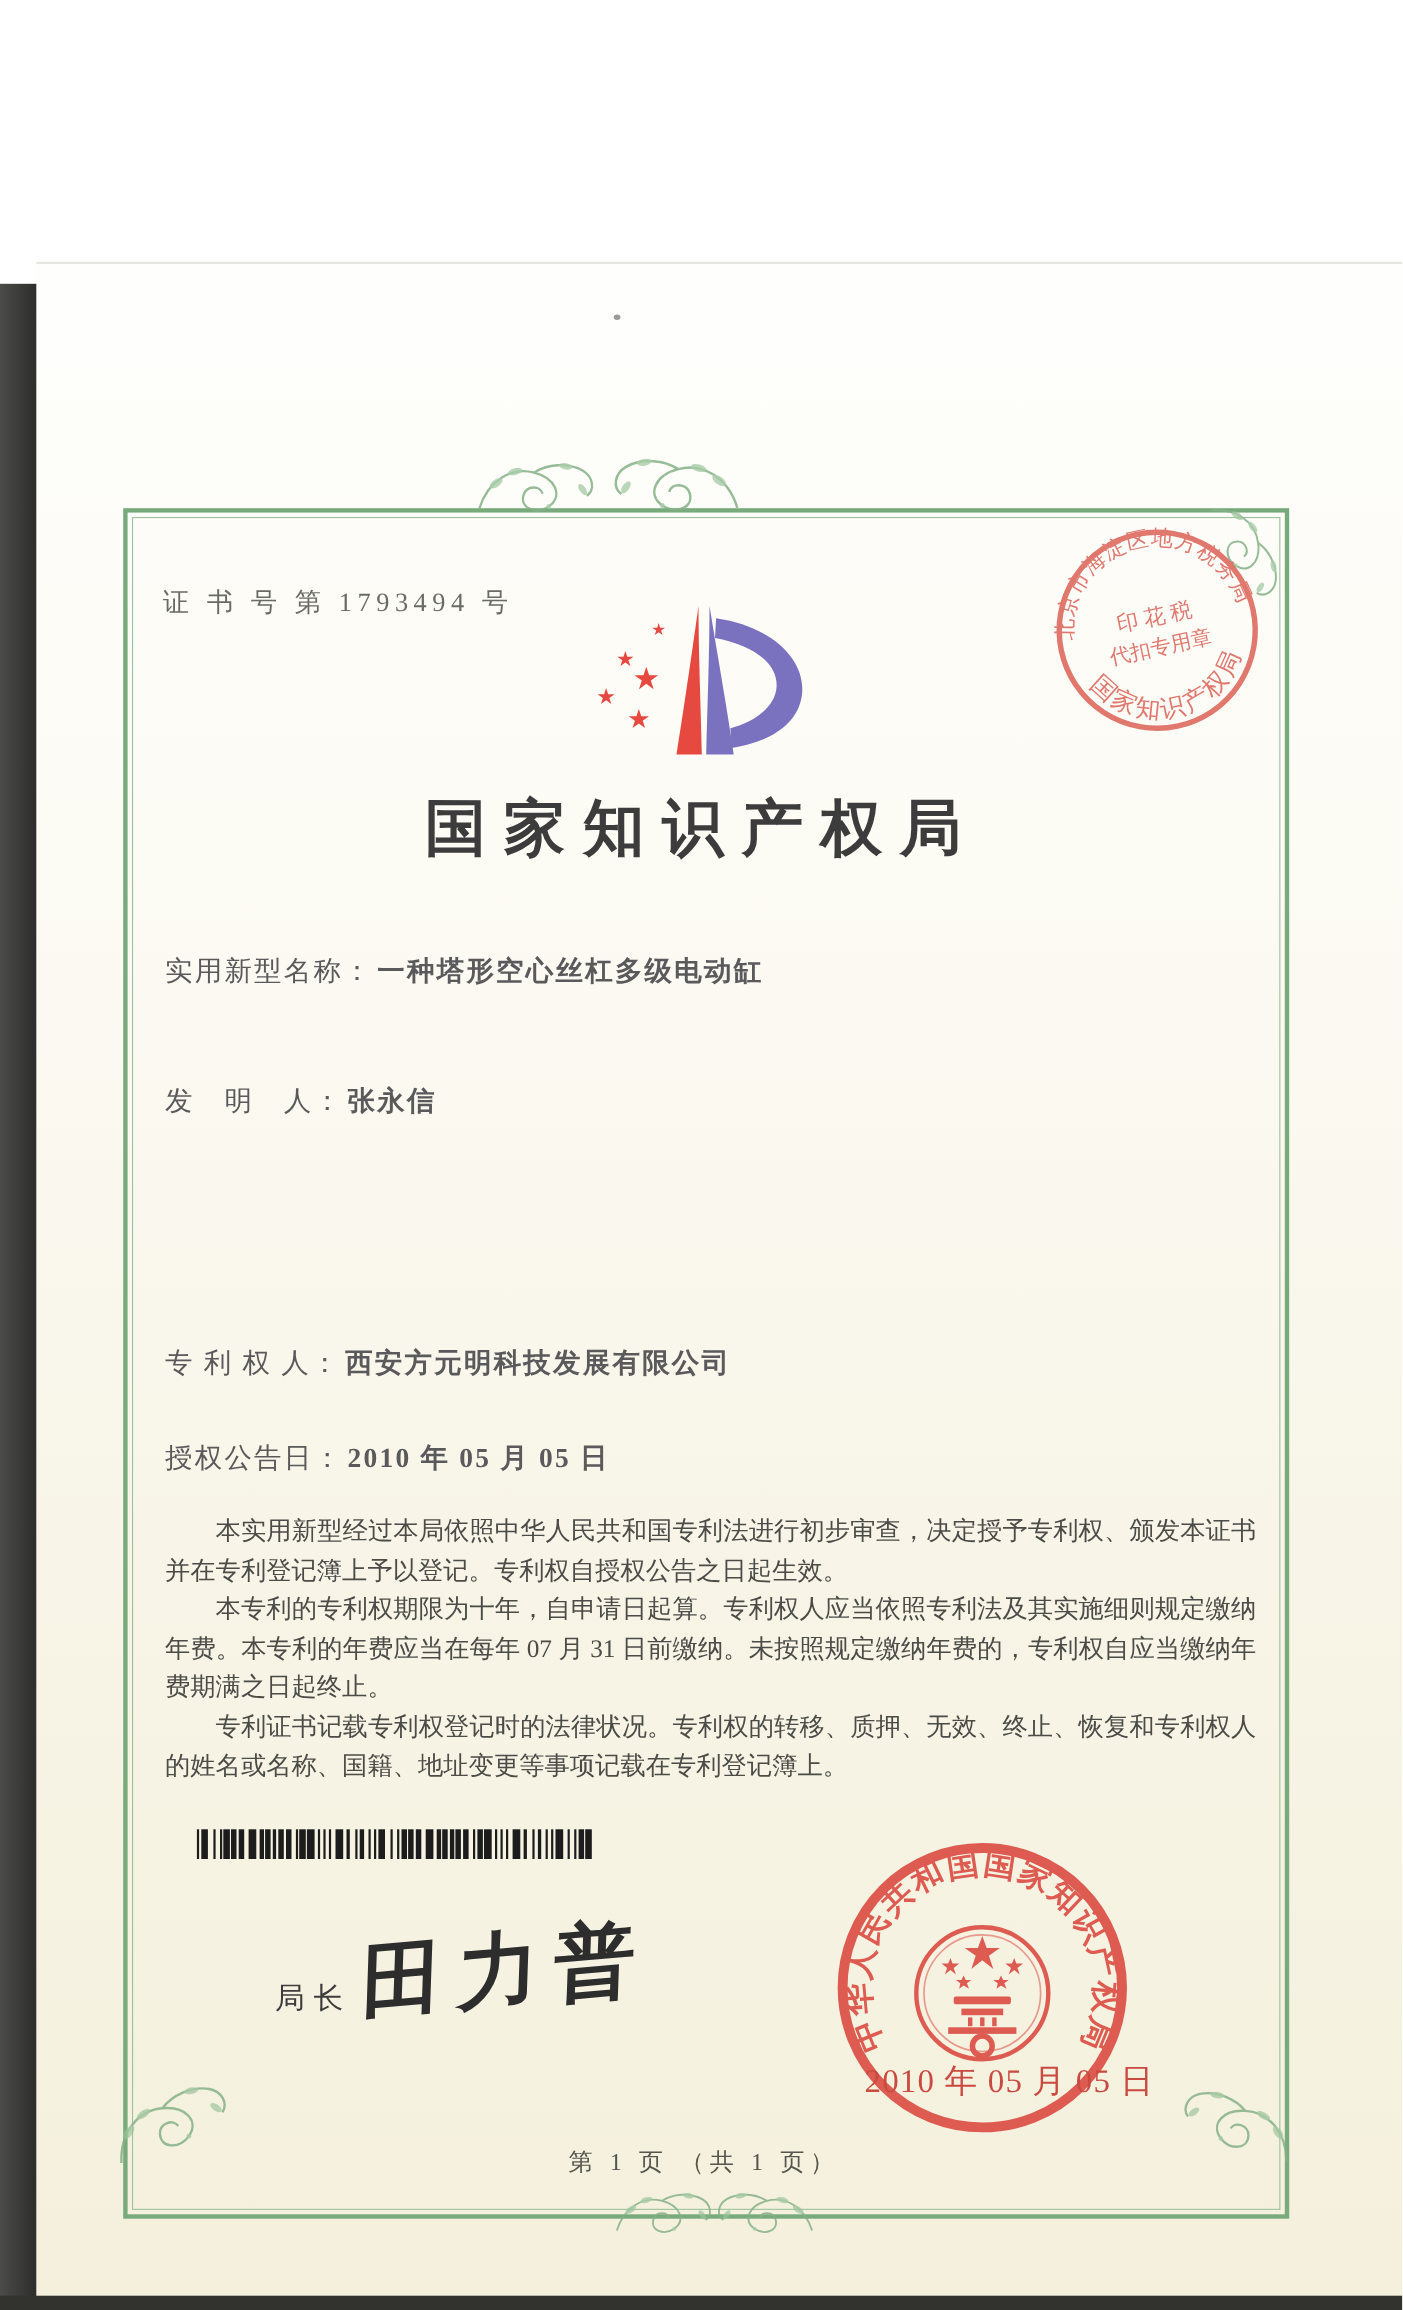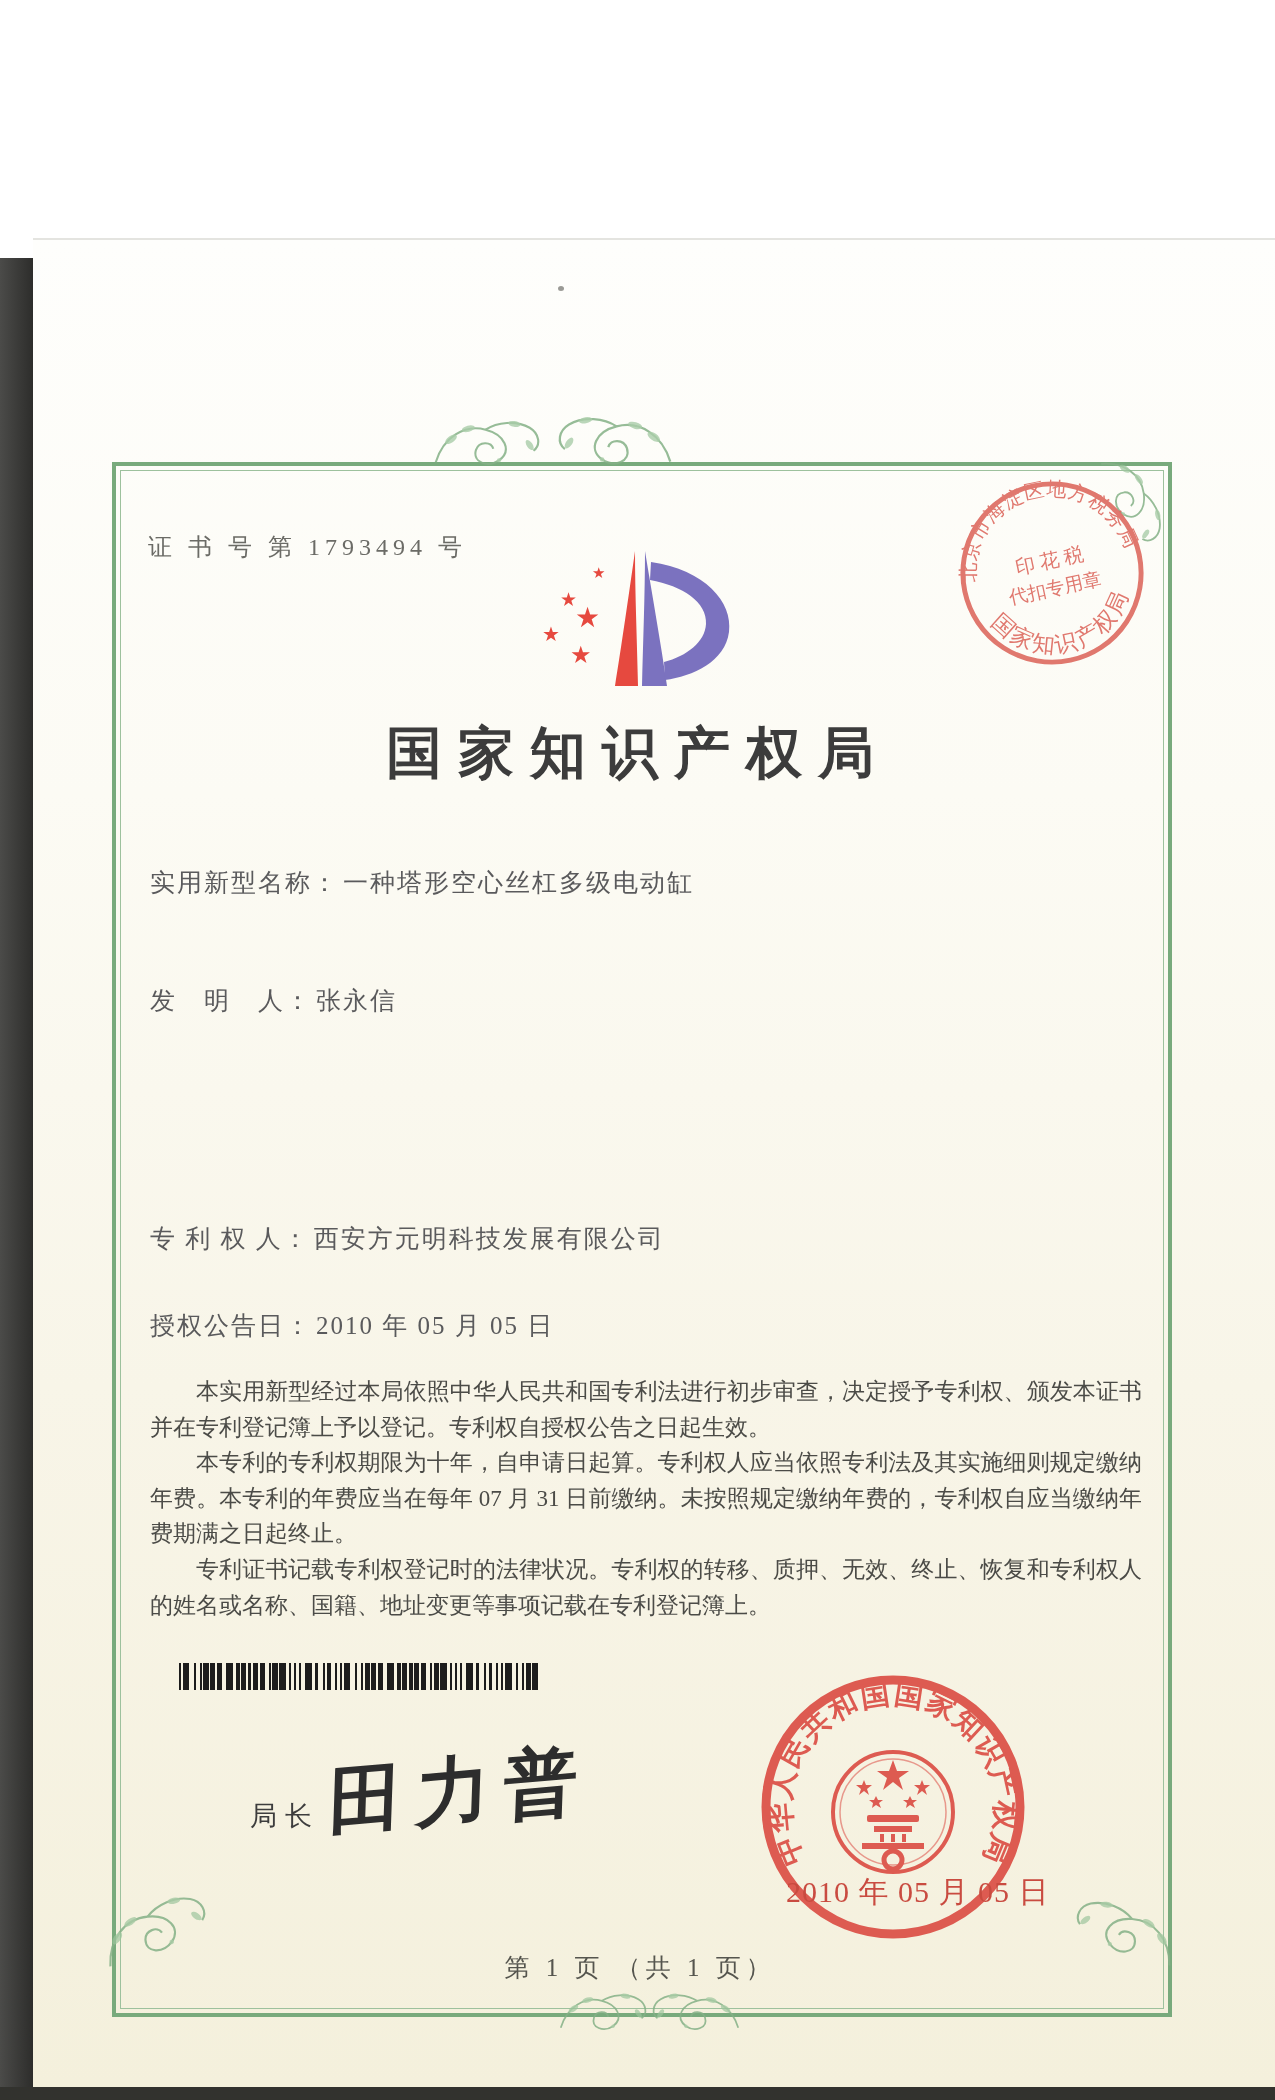--- a/index.html
+++ b/index.html
@@ -28,21 +28,21 @@
   
   .logo{position:absolute;left:545px;top:544px;width:200px;height:150px;}
   .lstar{position:absolute;color:#e6493f;line-height:1;}
 
   
   .title{position:absolute;left:238px;top:716px;width:800px;text-align:center;
          font-size:56px;letter-spacing:16px;color:#3c3c3c;font-weight:600;}
 
   
   .field{position:absolute;left:150px;width:950px;font-size:25px;color:#5a5a5c;letter-spacing:2px;white-space:nowrap;}
-  .field .val{margin-left:4px;}
+  .field .val{margin-left:4px;font-weight:bold;}
 
   
   .bodytext{position:absolute;left:150px;top:1374px;width:992px;font-size:23px;line-height:35.6px;
             color:#4b4b47;text-align:justify;}
   .bodytext p{margin:0;text-indent:2em;}
 
   
   .barcode{position:absolute;left:179px;top:1663px;width:364px;height:27px;display:flex;align-items:stretch;}
   .barcode .bar{background:#1c1c1c;height:100%;flex:0 0 auto;}
   .barcode .gap{height:100%;flex:0 0 auto;}
@@ -55,21 +55,21 @@
   
   .seal{position:absolute;left:758px;top:1672px;width:270px;height:270px;opacity:.93;}
   .seal-date{position:absolute;left:786px;top:1872px;font-size:30px;letter-spacing:1px;color:#c94b40;z-index:6;white-space:nowrap;}
 
   
   .tax-stamp{position:absolute;left:953px;top:474px;width:198px;height:198px;
              transform:rotate(-12deg);opacity:.9;}
 
   
   .footer{position:absolute;left:455px;top:1951px;width:370px;text-align:center;
-          font-size:25px;letter-spacing:5px;color:#55554e;}
+          font-size:22px;letter-spacing:5px;color:#55554e;}
 </style>
 </head>
 <body>
 
 <div id="page">
 
   <div class="paper-topline"></div>
   <div class="paper"></div>
   <div class="edge-left"></div>
   <div class="edge-bottom"></div>

